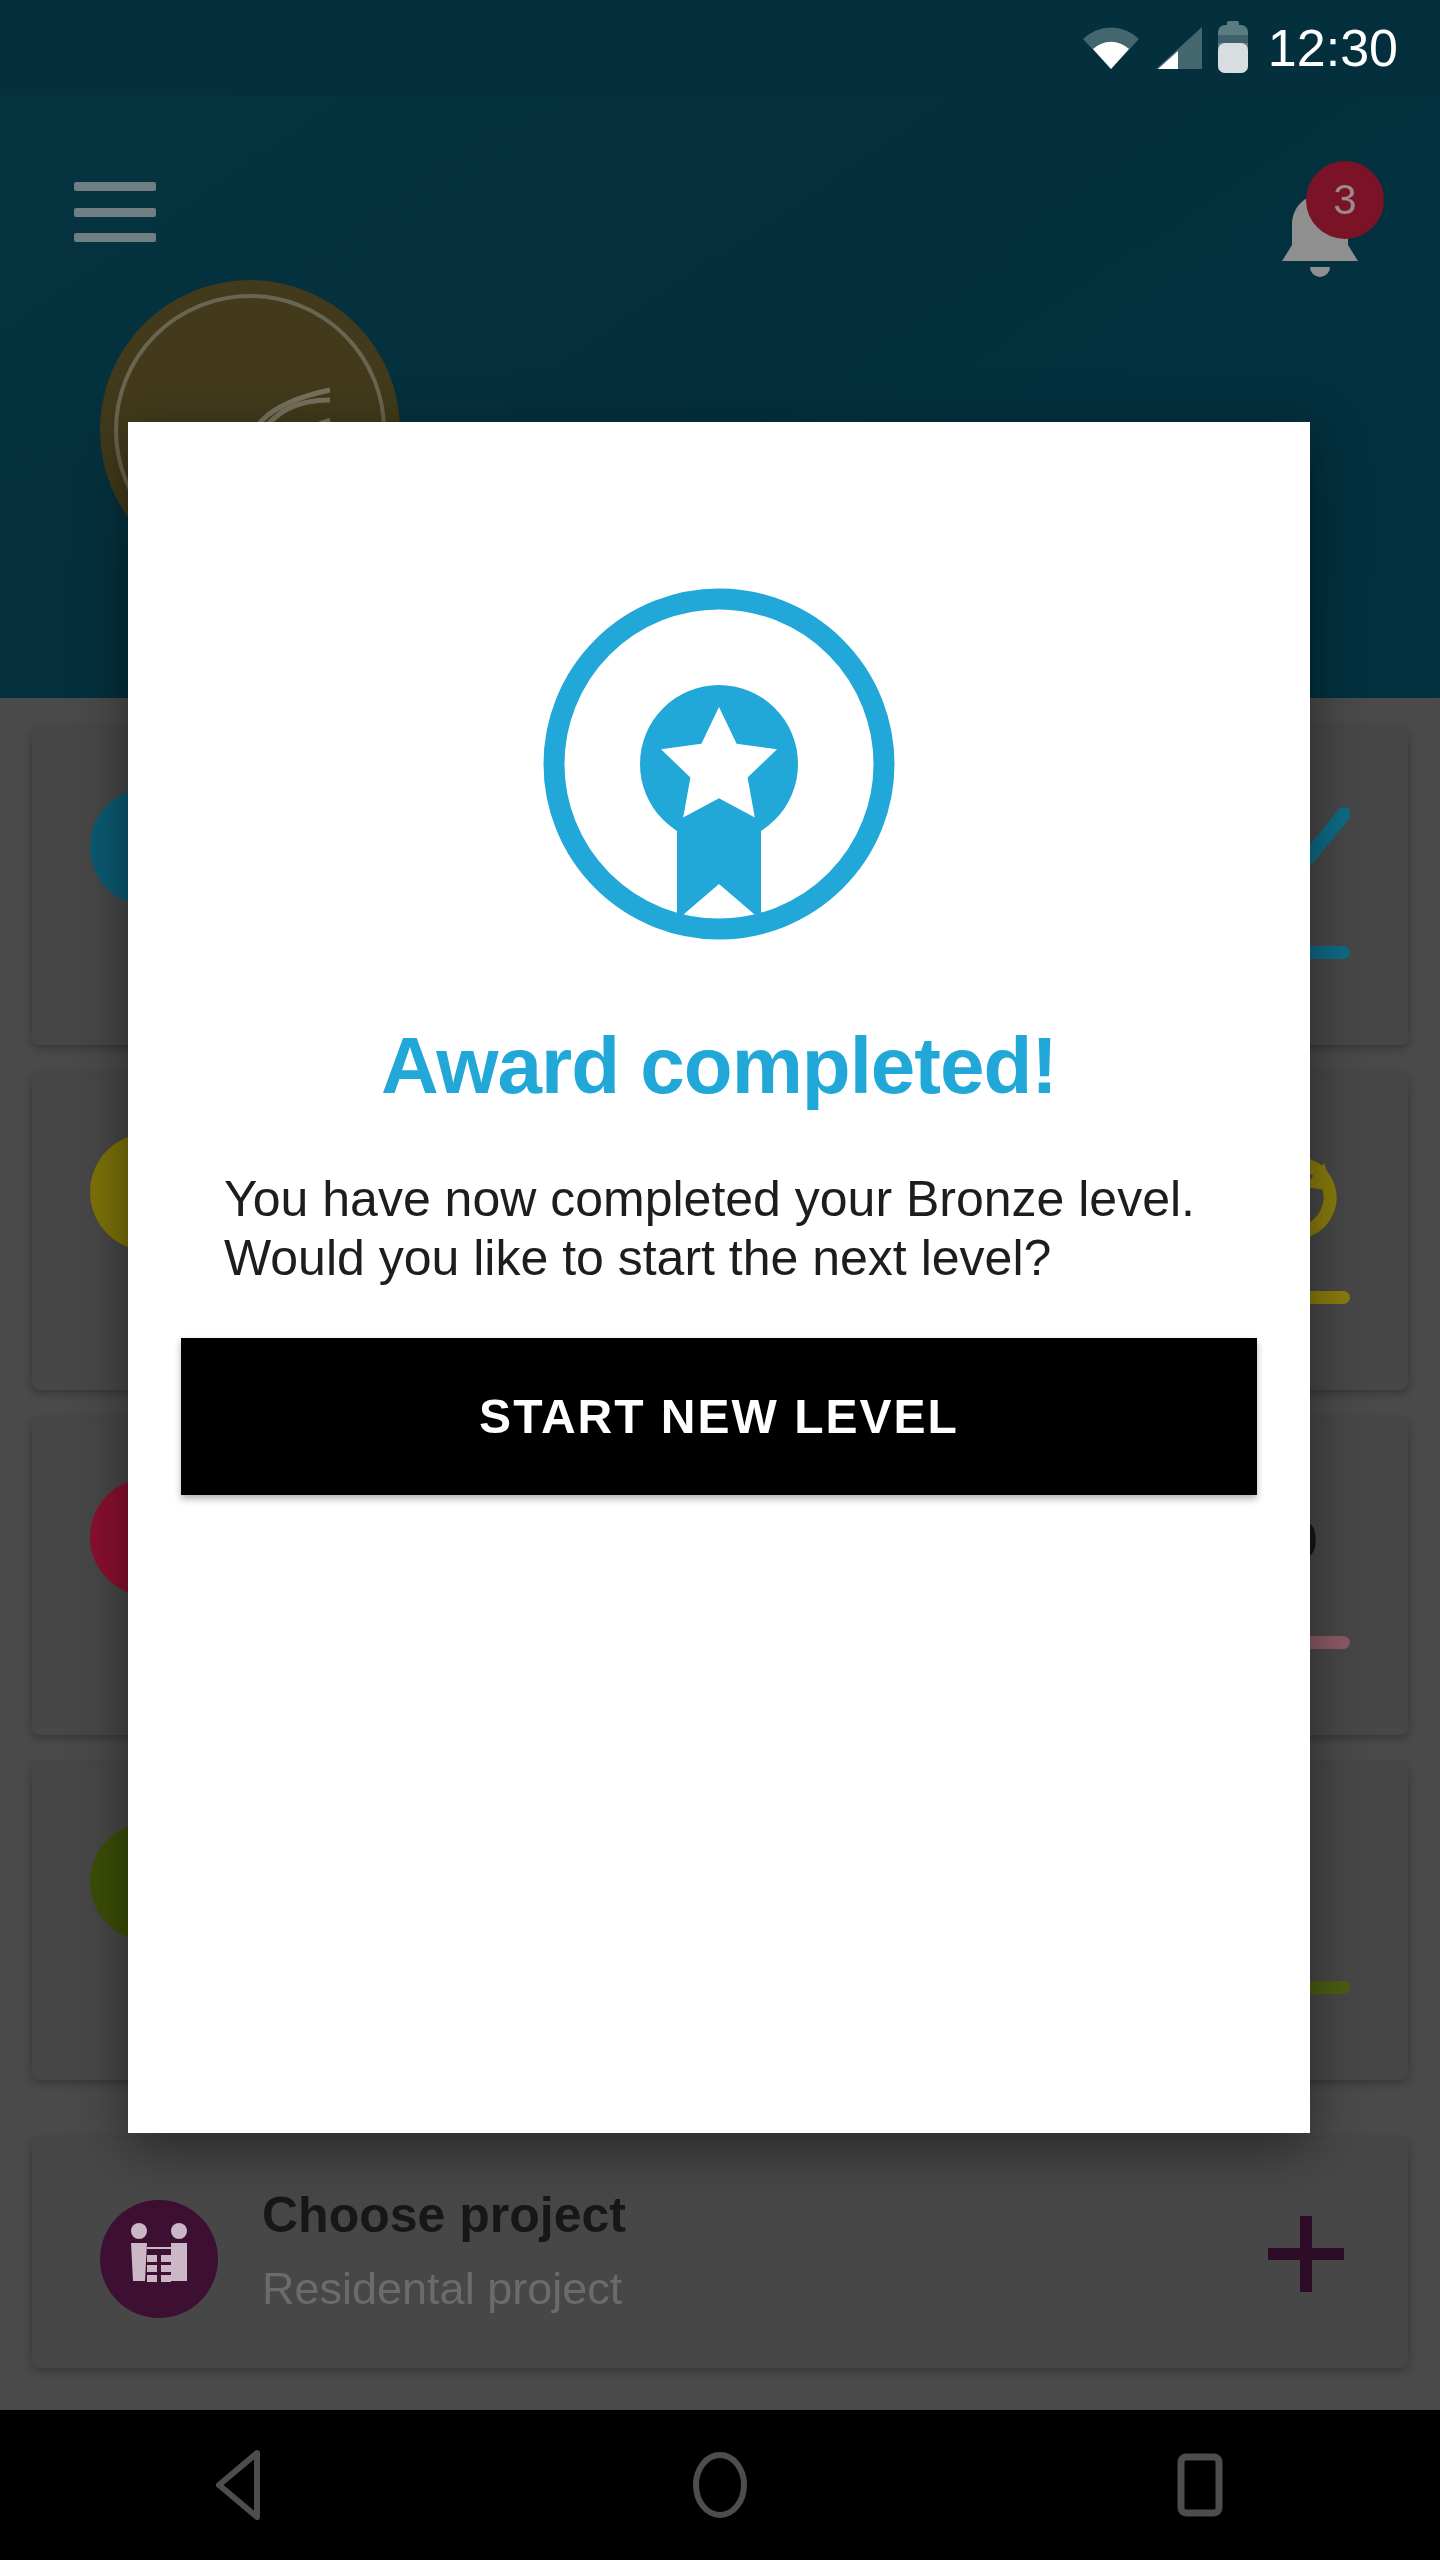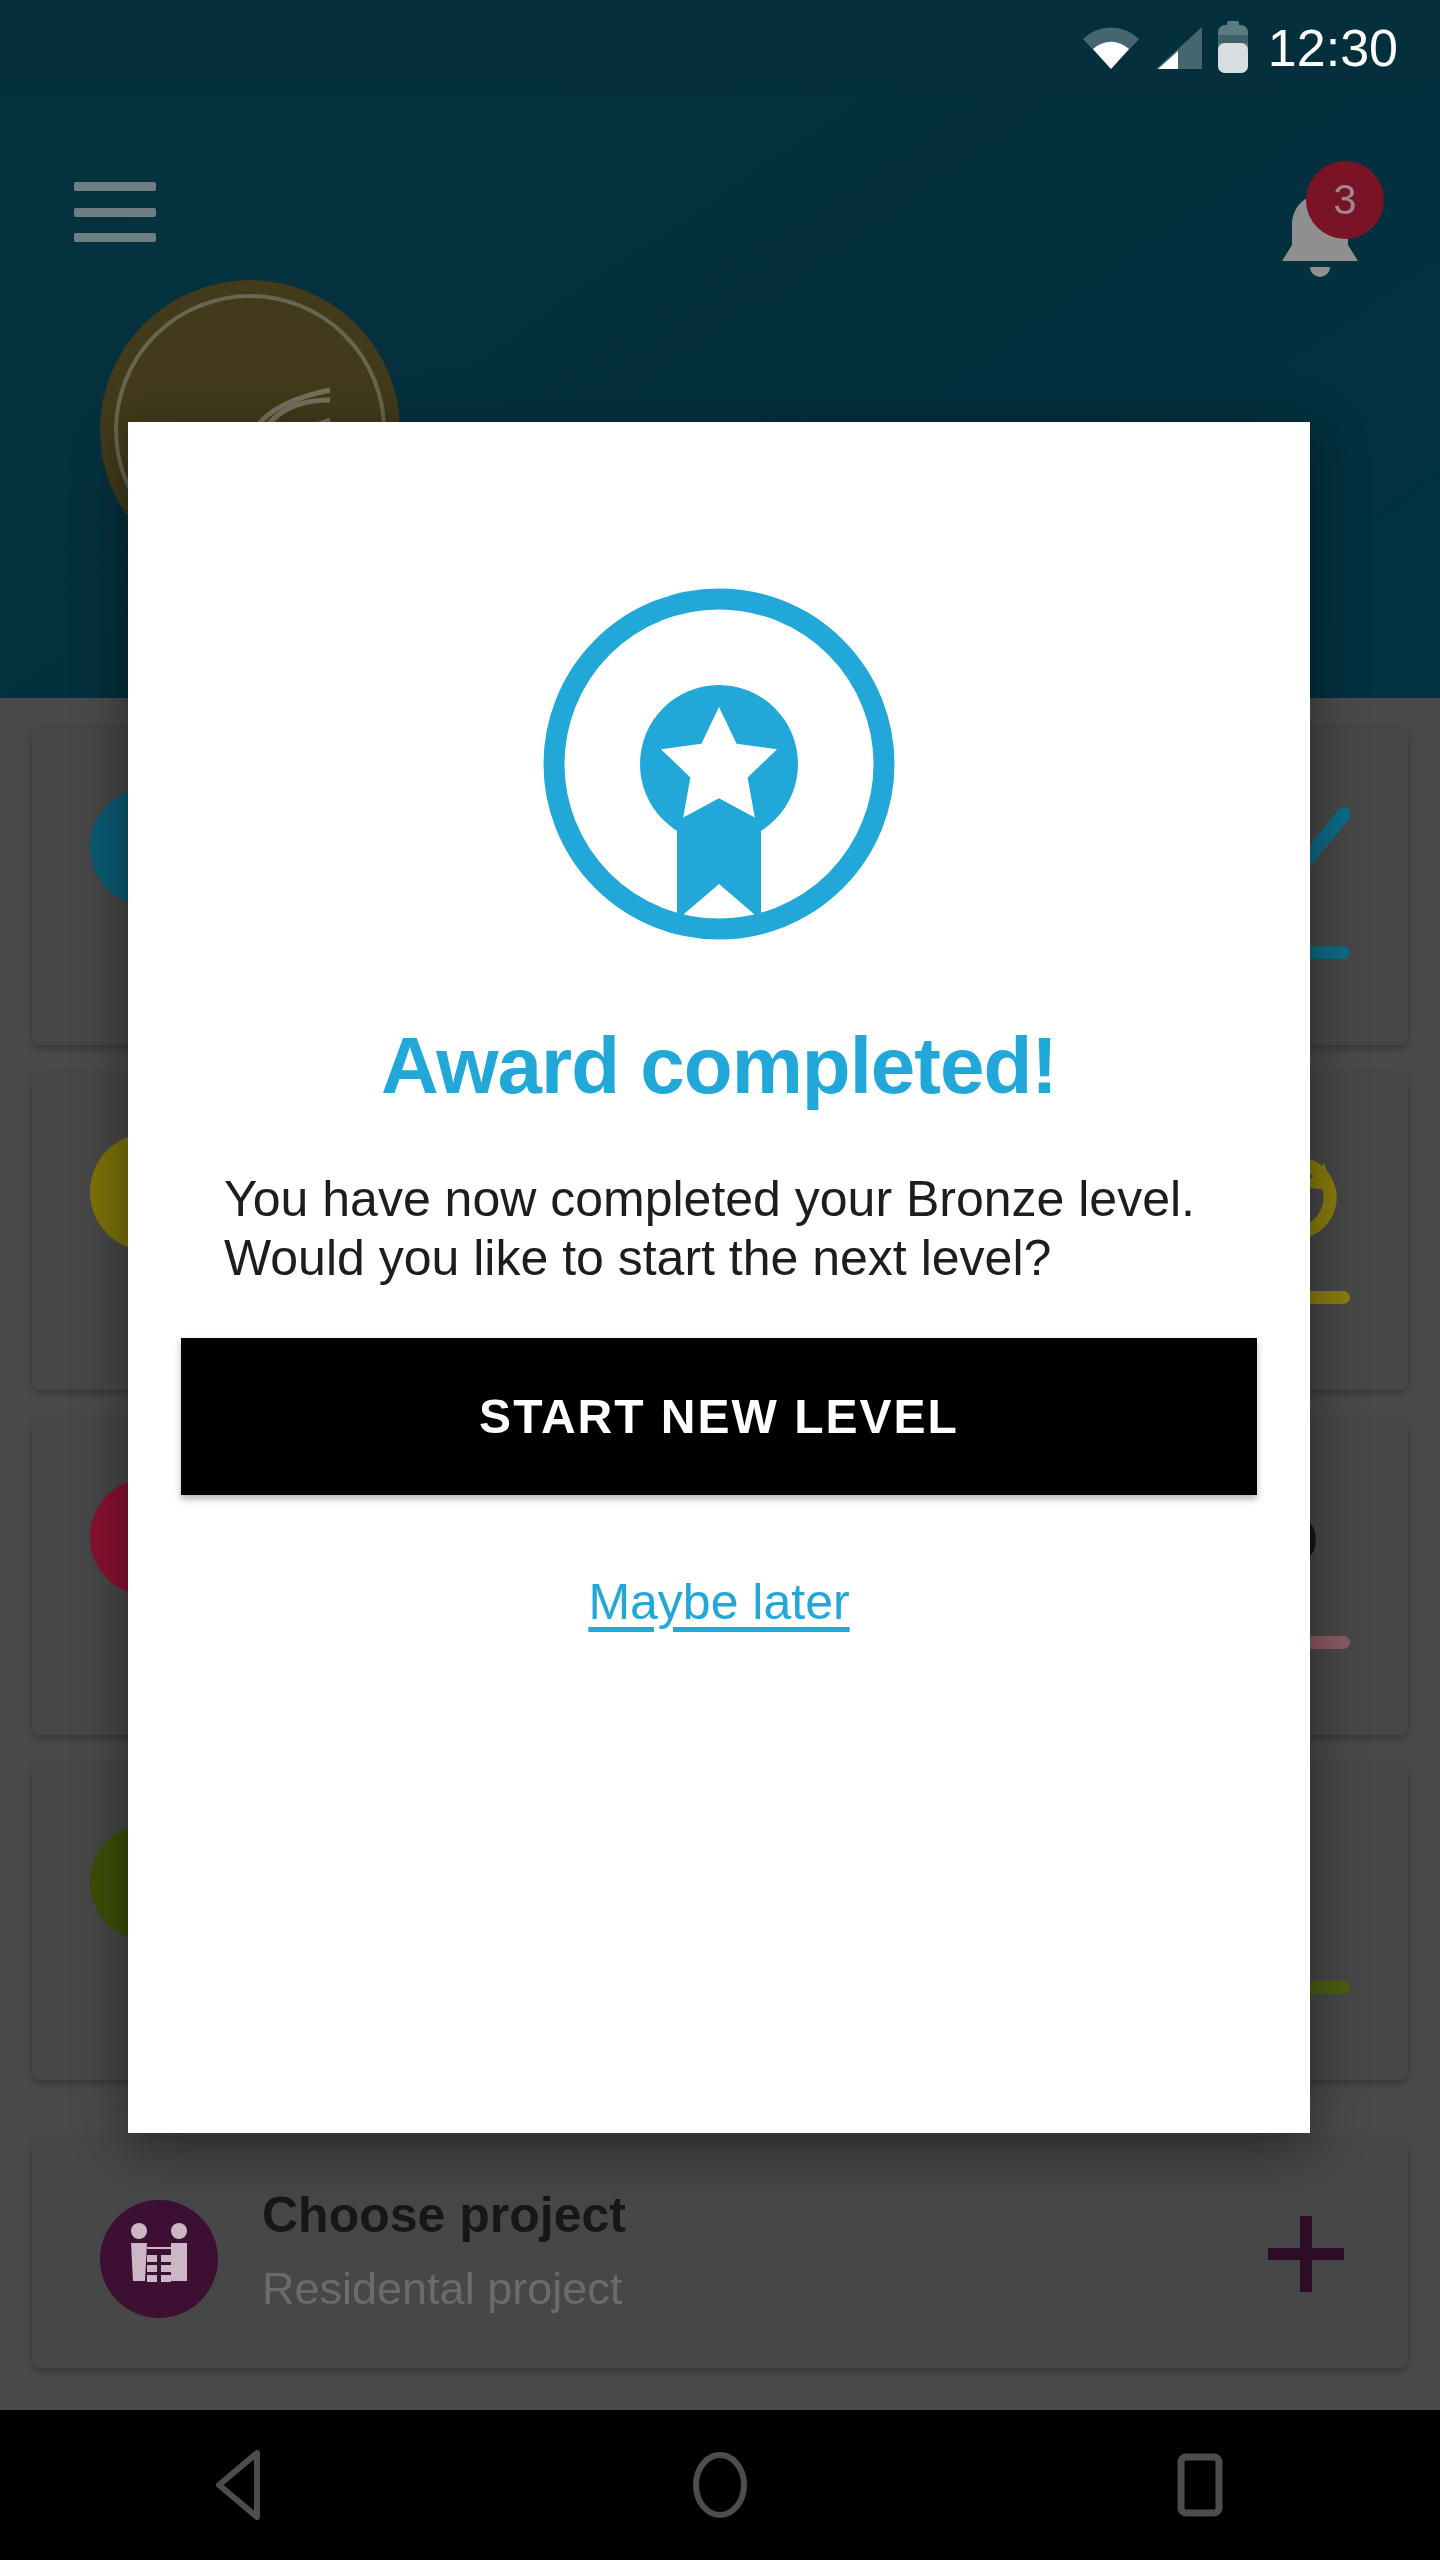--- a/index.html
+++ b/index.html
@@ -402,21 +402,20 @@
       </svg>
     </div>
 
     <div id="dialog-title">Award completed!</div>
 
     <div id="dialog-body">You have now completed your Bronze level.
 Would you like to start the next level?</div>
 
     <button id="start-new-level-button">START NEW LEVEL</button>
 
-    <a id="maybe-later-link">Maybe later</a>
 
   </div>
 
   <div id="nav-bar">
     <div class="nav-btn">
       <svg width="66" height="72" viewBox="0 0 66 72">
         <path d="M50 4 L12 36 L50 68 z" fill="none" stroke="#4d4d4d" stroke-width="6" stroke-linejoin="round"></path>
       </svg>
     </div>
     <div class="nav-btn">

